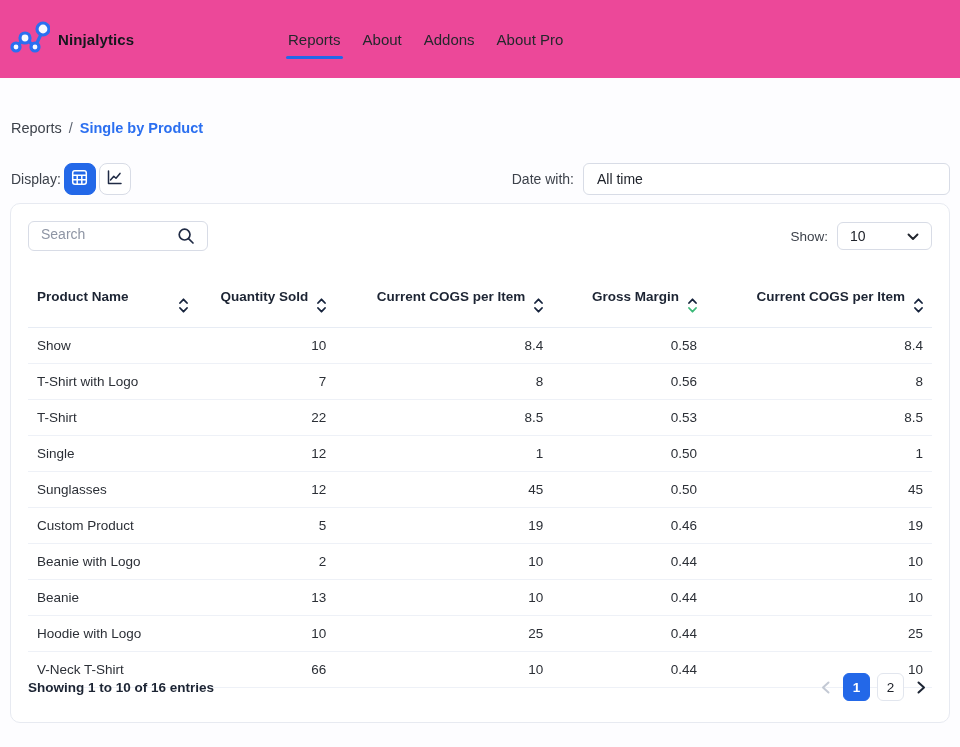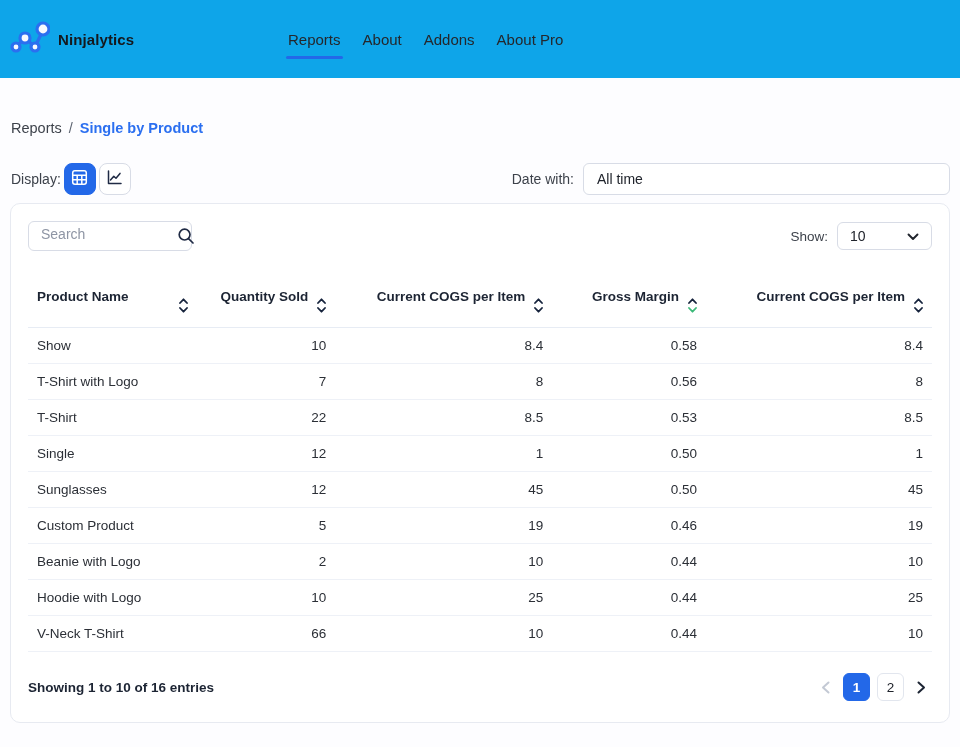--- a/index.html
+++ b/index.html
@@ -7,21 +7,21 @@
   body {
     position: relative;
     background: #fdfdff;
     font-family: "Liberation Sans", sans-serif;
     overflow: hidden;
   }
 
   
   .topbar {
     position: absolute; top:0; left:0; right:0; height:78px;
-    background: #0ea5e9;
+    background: #ec4899;
   }
   .brand { position:absolute; left:10px; top:0; height:78px; display:flex; align-items:center; gap:8px; }
   .brand-title { font-size:15px; font-weight:bold; color:#15181d; letter-spacing:.1px; }
   .nav { position:absolute; left:288px; top:0; height:78px; display:flex; align-items:center; gap:22px; }
   .nav-item { position:relative; font-size:15px; color:#24272c; cursor:pointer; padding:6px 0; }
   .nav-item.active::after {
     content:""; position:absolute; left:-2px; right:-2px; bottom:-5px; height:3px;
     background: var(--accent); border-radius:2px;
   }
 
@@ -49,21 +49,21 @@
   }
 
   
   .card {
     position:absolute; left:10px; top:203px; width:940px; height:520px;
     background:#fff; border:1px solid #e7eaf1; border-radius:10px;
   }
   .card-top { position:absolute; top:17px; left:17px; right:17px; height:30px; }
   .search-wrap { position:relative; width:176px; height:30px; }
   .search-input {
-    width:164px; height:30px; border:1px solid #d8dce6; border-radius:6px;
+    width:180px; height:30px; border:1px solid #d8dce6; border-radius:6px;
     padding:0 36px 4px 12px; font-size:14px; color:#20242c;
     font-family:"Liberation Sans",sans-serif;
   }
   .search-input::placeholder { color:#8e95a4; }
   .search-icon { position:absolute; right:9px; top:6px; cursor:pointer; }
   .show-group { position:absolute; right:0; top:1px; display:flex; align-items:center; gap:9px; }
   .show-label { font-size:13.5px; color:#3d424b; }
   .show-select {
     width:95px; height:28px; border:1px solid #d8dce6; border-radius:6px; background:#fff;
     display:flex; align-items:center; justify-content:space-between; padding:0 12px;
@@ -294,20 +294,27 @@
             <td class="right">19</td>
           </tr>
           <tr>
             <td class="left">Beanie with Logo</td>
             <td class="right">2</td>
             <td class="right">10</td>
             <td class="right">0.44</td>
             <td class="right">10</td>
           </tr>
           <tr>
+            <td class="left">Beanie</td>
+            <td class="right">13</td>
+            <td class="right">10</td>
+            <td class="right">0.44</td>
+            <td class="right">10</td>
+          </tr>
+          <tr>
             <td class="left">Hoodie with Logo</td>
             <td class="right">10</td>
             <td class="right">25</td>
             <td class="right">0.44</td>
             <td class="right">25</td>
           </tr>
           <tr>
             <td class="left">V-Neck T-Shirt</td>
             <td class="right">66</td>
             <td class="right">10</td>

